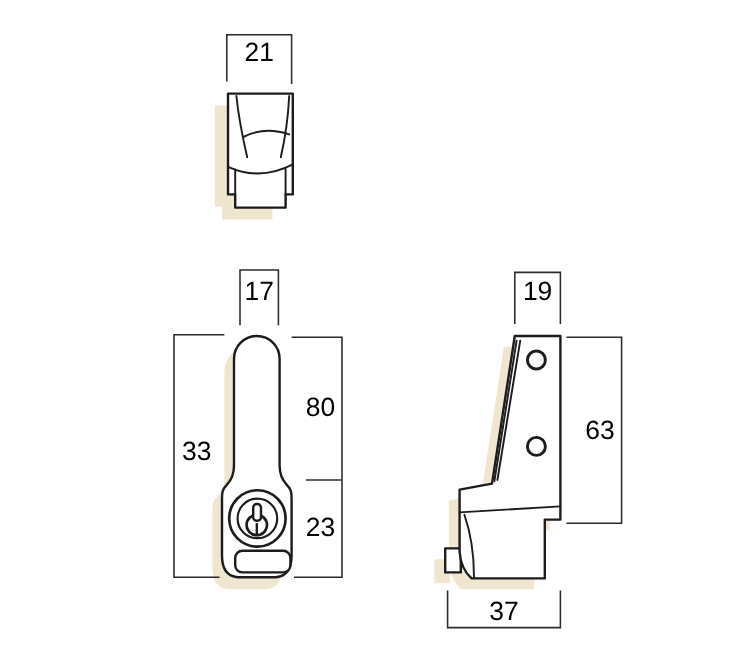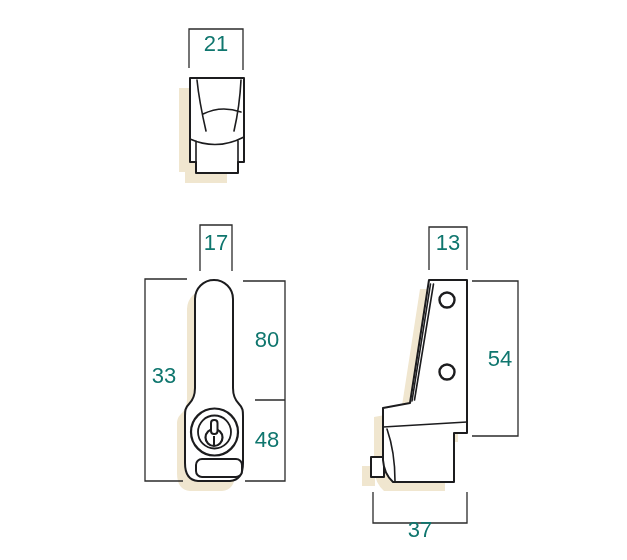--- a/index.html
+++ b/index.html
@@ -12,21 +12,21 @@
   }
   .canvas svg{position:absolute;left:0;top:0;}
   .part{fill:#ffffff;stroke:#1c1c1e;stroke-width:2;stroke-linejoin:round;stroke-linecap:round;}
   .detail{fill:none;stroke:#1c1c1e;stroke-width:1.6;stroke-linejoin:round;stroke-linecap:round;}
   .dim{fill:none;stroke:#2b2b2b;stroke-width:1.3;stroke-linejoin:miter;stroke-linecap:butt;}
   .dim-label{
     position:absolute;
     transform:translate(-50%,-50%);
     font-size:22px;
     line-height:1;
-    color:#0f766e;
+    color:#000000;
     letter-spacing:0px;
     white-space:nowrap;
   }
 </style>
 </head>
 <body>
 
 <div class="canvas">
 
   <svg width="627" height="560" viewBox="0 0 627 560">
@@ -85,21 +85,21 @@
   </svg>
 
   <div class="dim-label" style="left:216px;top:44px">21</div>
 
   <div class="dim-label" style="left:216px;top:243px">17</div>
 
   <div class="dim-label" style="left:164px;top:376px">33</div>
 
   <div class="dim-label" style="left:267px;top:340px">80</div>
 
-  <div class="dim-label" style="left:267px;top:440px">48</div>
+  <div class="dim-label" style="left:267px;top:440px">23</div>
 
-  <div class="dim-label" style="left:448px;top:243px">13</div>
+  <div class="dim-label" style="left:448px;top:243px">19</div>
 
-  <div class="dim-label" style="left:500px;top:359px">54</div>
+  <div class="dim-label" style="left:500px;top:359px">63</div>
 
-  <div class="dim-label" style="left:420px;top:530px">37</div>
+  <div class="dim-label" style="left:420px;top:510px">37</div>
 
 </div>
 
 </body></html>

